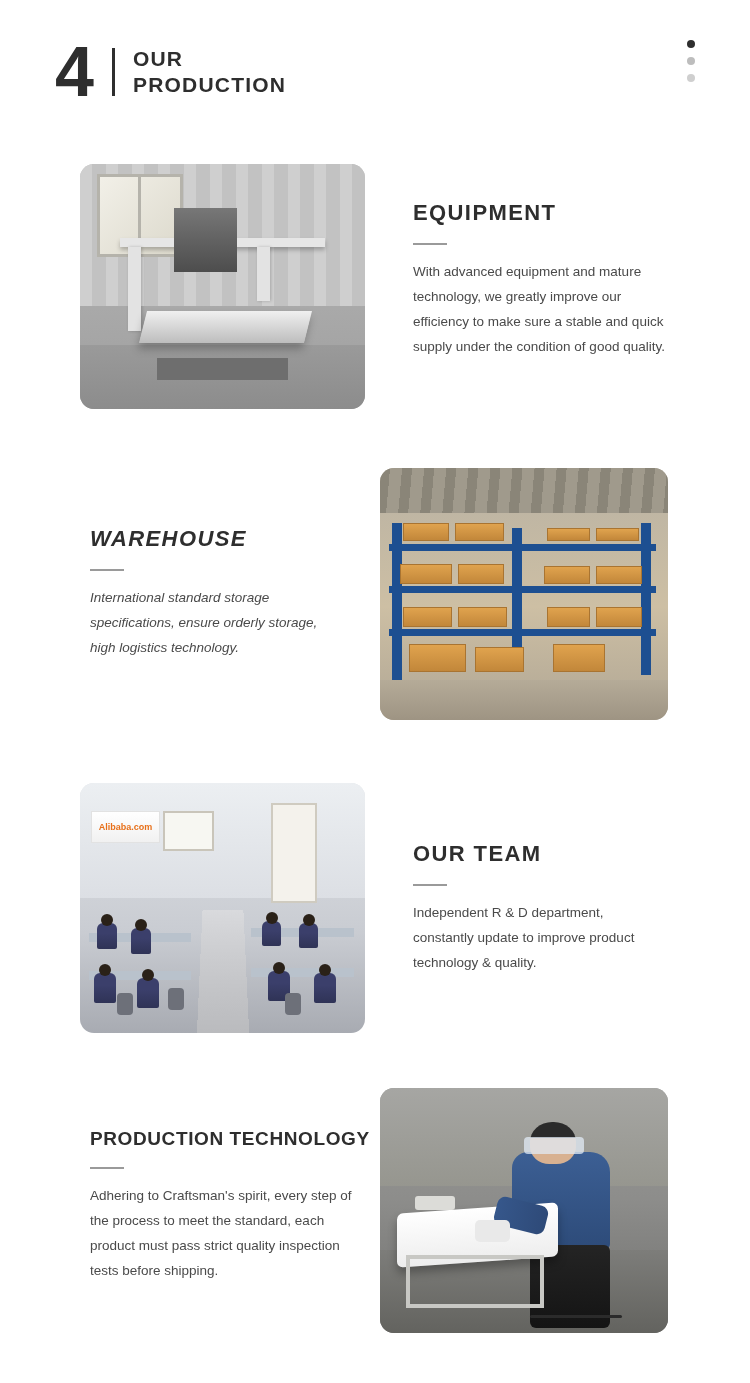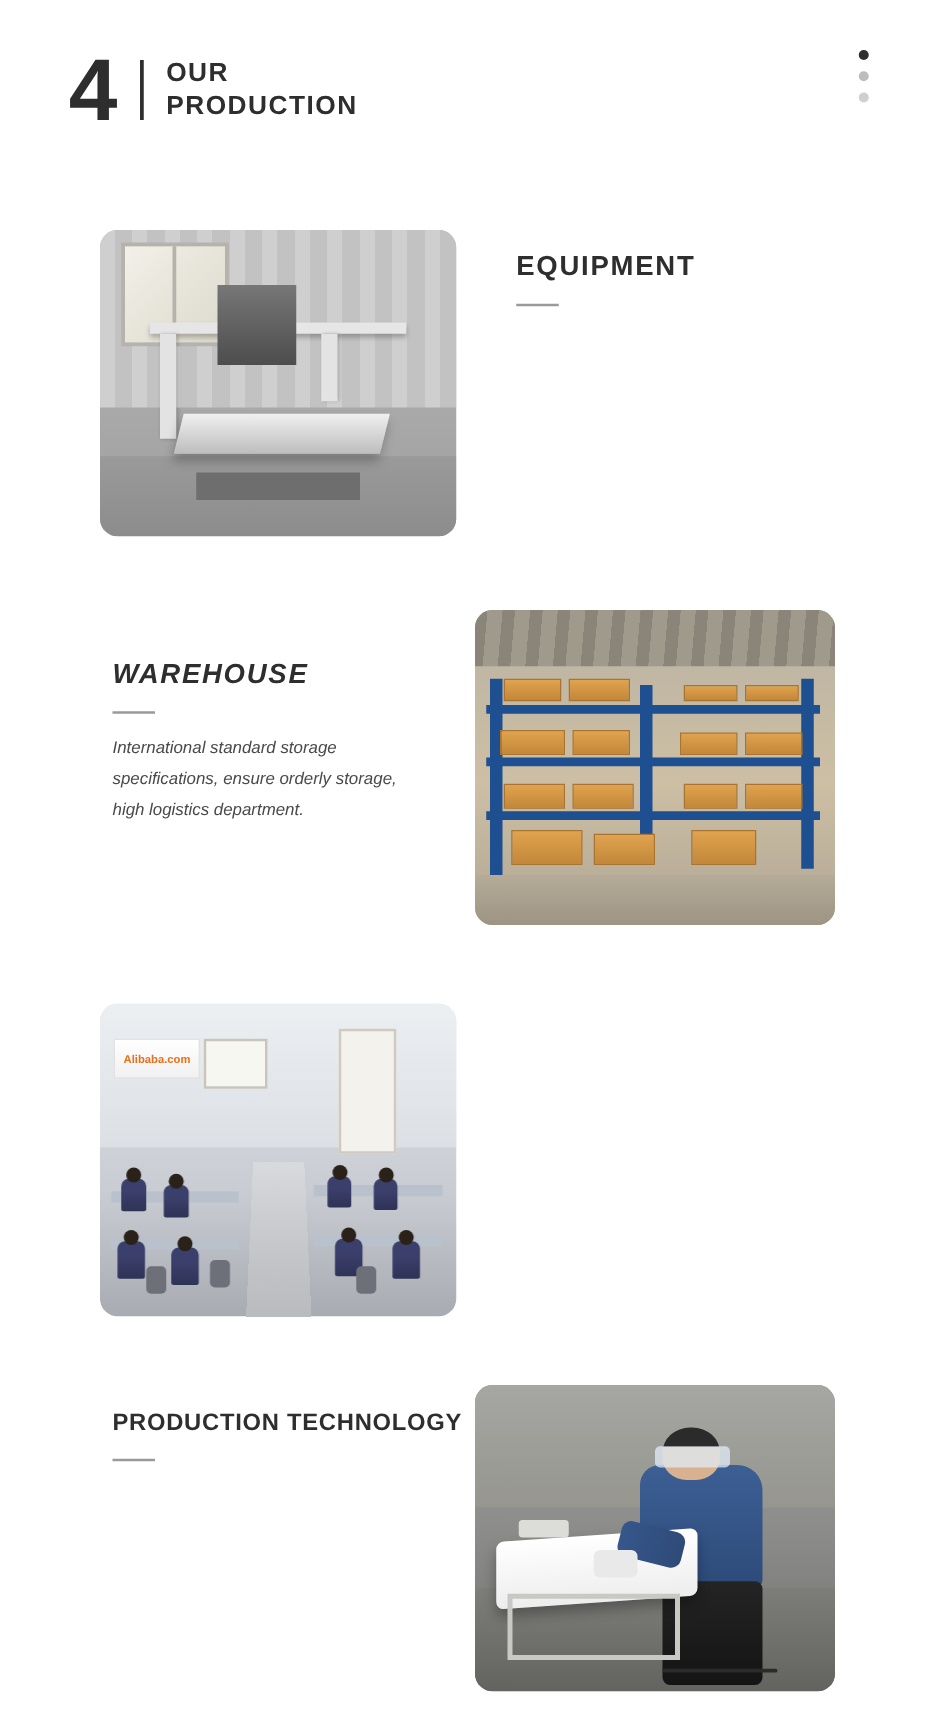--- a/index.html
+++ b/index.html
@@ -68,21 +68,20 @@
   .dot.mid { background: #bdbdbd; }
 
   
   .block { position: absolute; }
 
   .photo {
     position: absolute;
     border-radius: 14px;
     overflow: hidden;
     background: #d9d9d9;
-    margin-top: 20px;
   }
 
   .txt { position: absolute; }
   .txt h3 {
     font-size: 22px;
     font-weight: bold;
     letter-spacing: 1.4px;
     color: #2e2e2e;
     white-space: nowrap;
   }
@@ -309,20 +308,21 @@
       <div class="col1"></div>
       <div class="col2"></div>
       <div class="head"></div>
       <div class="floor"></div>
       <div class="table"></div>
       <div class="base"></div>
     </div>
     <div class="txt" style="left:413px; top:40px; width:255px;">
       <h3>EQUIPMENT</h3>
       <div class="rule"></div>
+      <p>With advanced equipment and mature technology, we greatly improve our efficiency to make sure a stable and quick supply under the condition of good quality.</p>
     </div>
   </div>
 
   <div class="block" style="left:0; top:468px; width:750px; height:255px;font-style:italic;">
     <div class="photo ph-warehouse" style="left:380px; top:0; width:288px; height:252px;">
       <div class="ceil"></div>
       <div class="rackA"></div>
       <div class="rackB"></div>
       <div class="rackC"></div>
       <div class="shelf s1"></div>
@@ -341,21 +341,21 @@
       <div class="box" style="left:58%; top:55%; width:15%; height:8%;"></div>
       <div class="box" style="left:75%; top:55%; width:16%; height:8%;"></div>
       <div class="box" style="left:10%; top:70%; width:20%; height:11%;"></div>
       <div class="box" style="left:33%; top:71%; width:17%; height:10%;"></div>
       <div class="box" style="left:60%; top:70%; width:18%; height:11%;"></div>
       <div class="floor2"></div>
     </div>
     <div class="txt" style="left:90px; top:58px; width:250px;">
       <h3>WAREHOUSE</h3>
       <div class="rule"></div>
-      <p>International standard storage specifications, ensure orderly storage, high logistics department.</p>
+      <p>International standard storage specifications, ensure orderly storage, high logistics technology.</p>
     </div>
   </div>
 
   <div class="block" style="left:0; top:783px; width:750px; height:255px;">
     <div class="photo ph-team" style="left:80px; top:0; width:285px; height:250px;">
       <div class="back"></div>
       <div class="banner">
         <span class="ali">Alibaba.com</span>
       </div>
       <div class="board"></div>
@@ -370,36 +370,42 @@
       <div class="person" style="left:5%;  top:76%; width:22px; height:30px;"></div>
       <div class="person" style="left:20%; top:78%; width:22px; height:30px;"></div>
       <div class="person" style="left:64%; top:55%; width:19px; height:25px;"></div>
       <div class="person" style="left:77%; top:56%; width:19px; height:25px;"></div>
       <div class="person" style="left:66%; top:75%; width:22px; height:30px;"></div>
       <div class="person" style="left:82%; top:76%; width:22px; height:30px;"></div>
       <div class="chair" style="left:13%; top:84%;"></div>
       <div class="chair" style="left:31%; top:82%;"></div>
       <div class="chair" style="left:72%; top:84%;"></div>
     </div>
+    <div class="txt" style="left:413px; top:58px; width:250px;">
+      <h3>OUR TEAM</h3>
+      <div class="rule"></div>
+      <p>Independent R &amp; D department, constantly update to improve product technology &amp; quality.</p>
+    </div>
   </div>
 
   <div class="block" style="left:0; top:1088px; width:736px; height:250px;">
     <div class="photo ph-prod" style="left:380px; top:0; width:288px; height:245px;">
       <div class="wall4"></div>
       <div class="floor4"></div>
       <div class="torso"></div>
       <div class="head4"></div>
       <div class="visor"></div>
       <div class="legs"></div>
       <div class="basin"></div>
       <div class="frame"></div>
       <div class="arm"></div>
       <div class="hand"></div>
       <div class="tool"></div>
       <div class="cord"></div>
     </div>
     <div class="txt" style="left:90px; top:40px; width:270px;">
       <h3 class="small">PRODUCTION TECHNOLOGY</h3>
       <div class="rule"></div>
+      <p>Adhering to Craftsman's spirit, every step of the process to meet the standard, each product must pass strict quality inspection tests before shipping.</p>
     </div>
   </div>
 
 </div>
 
 </body></html>

